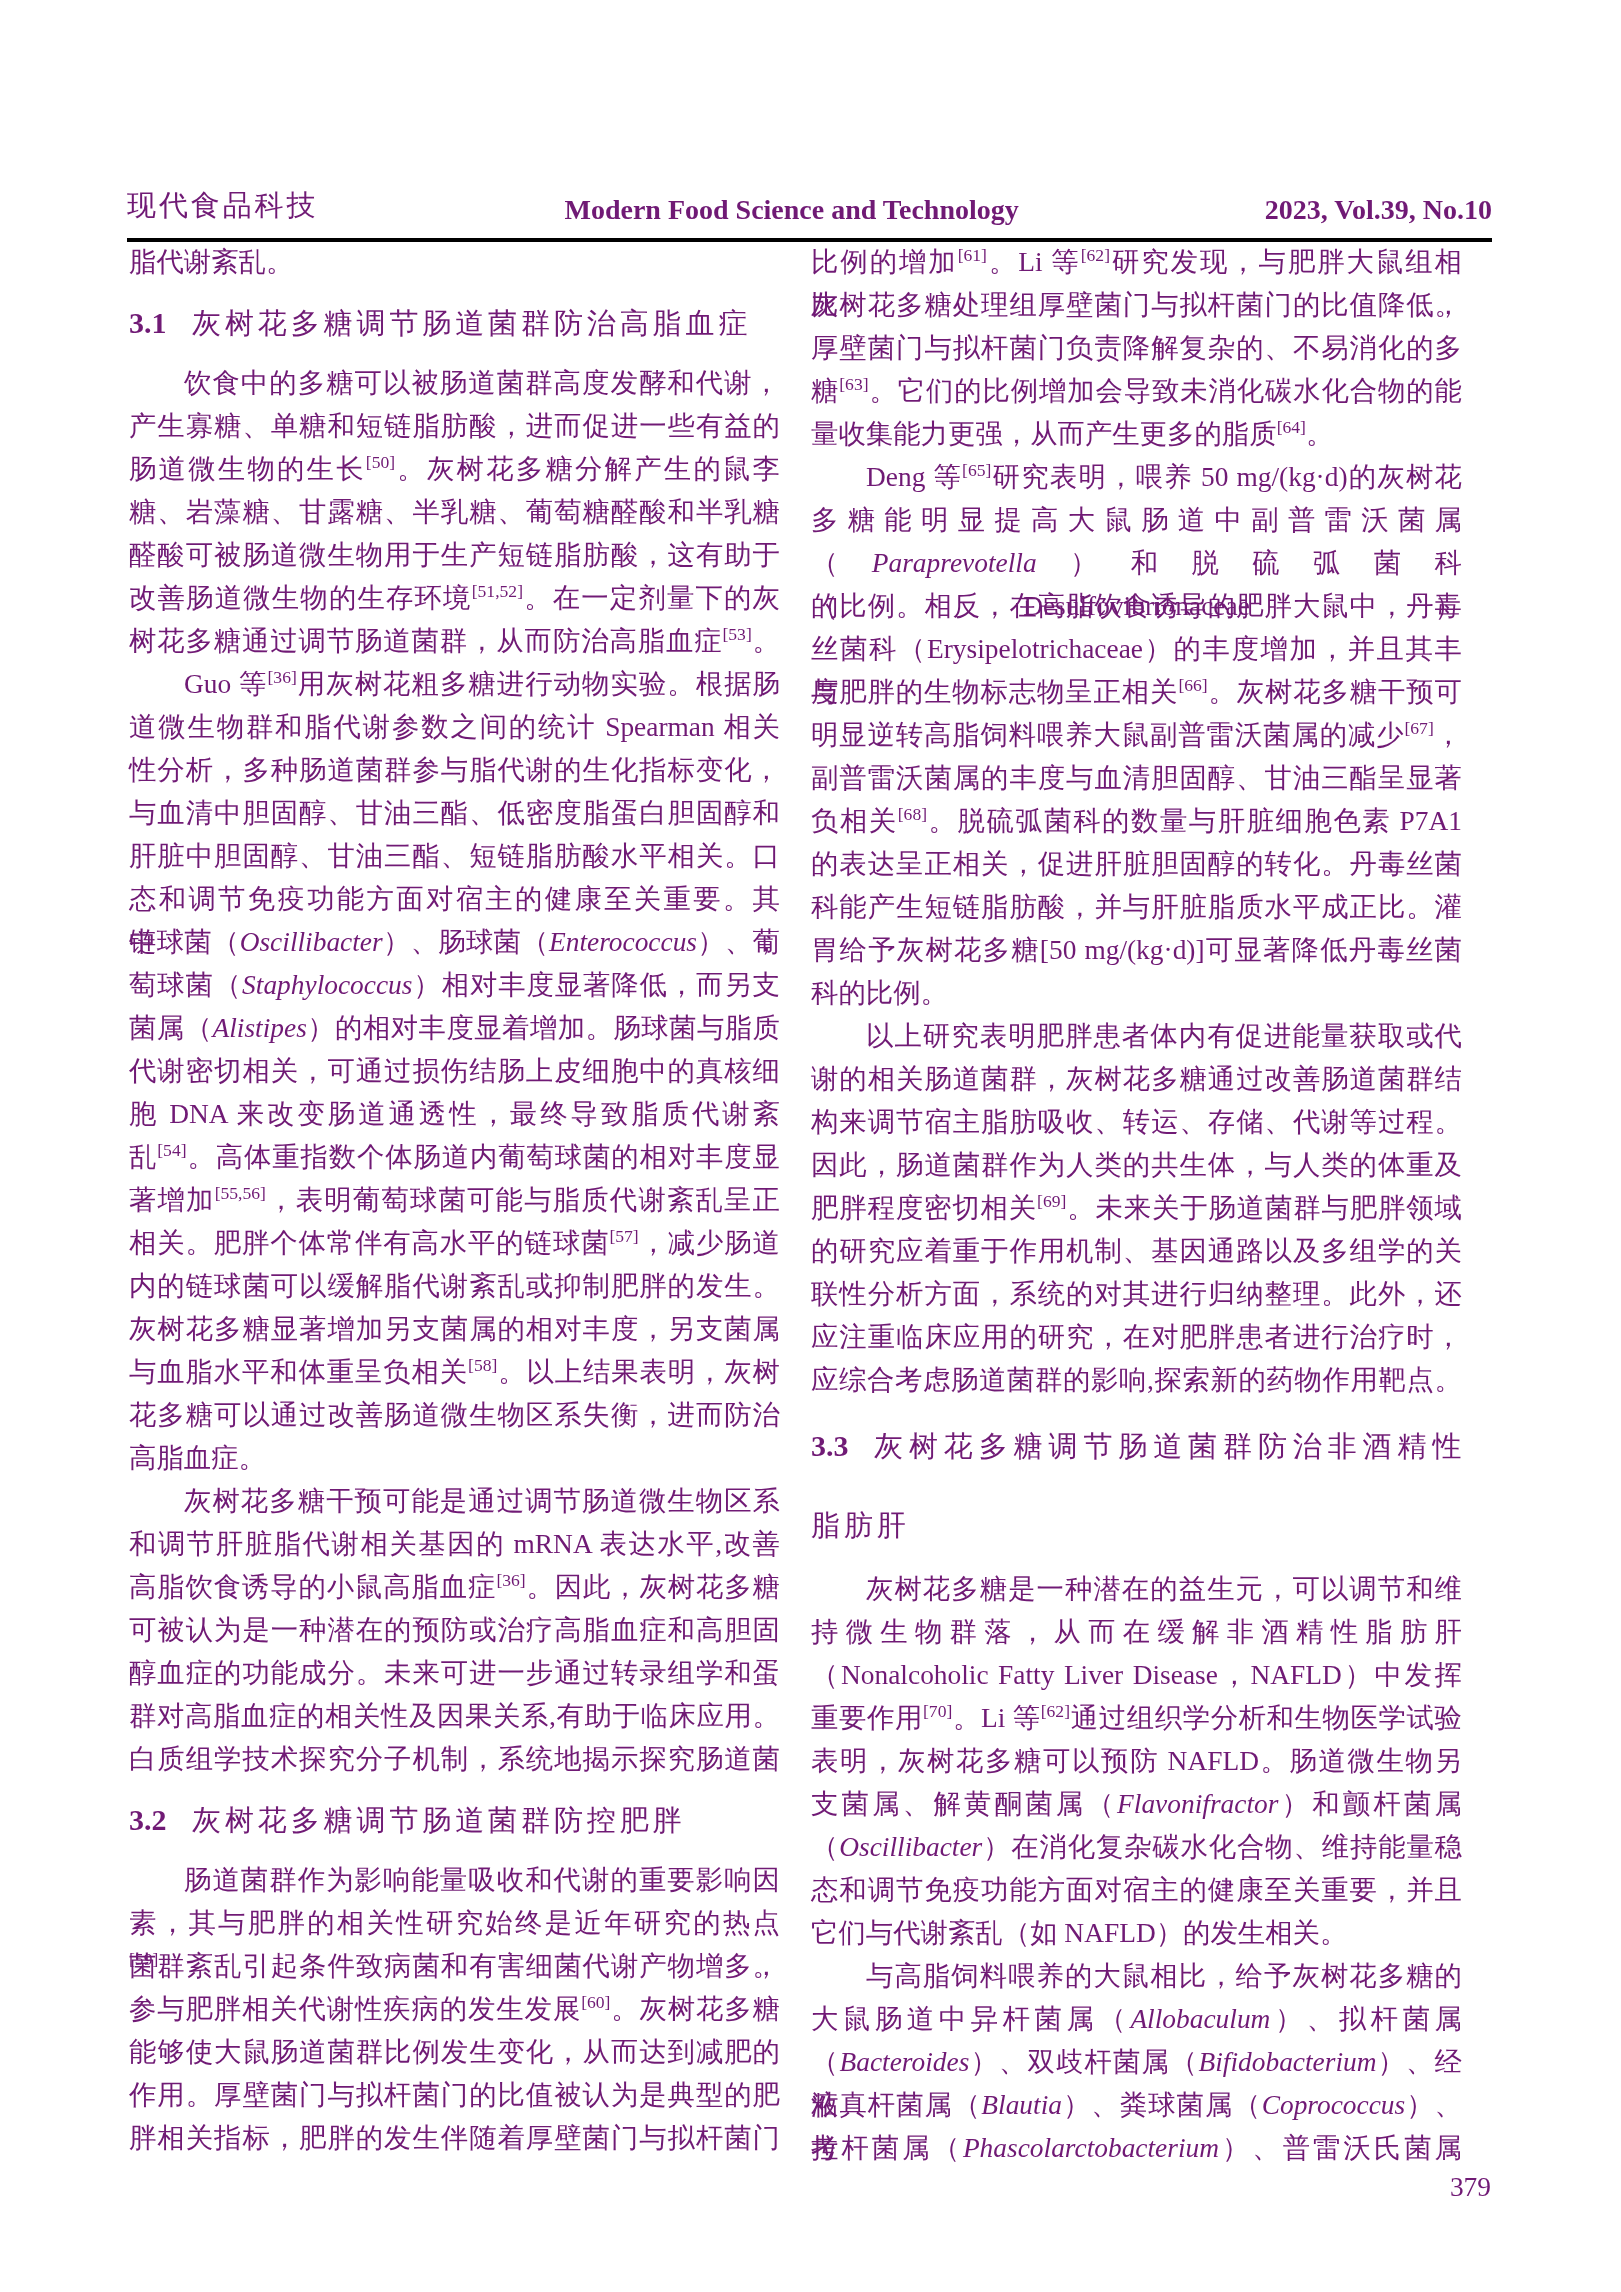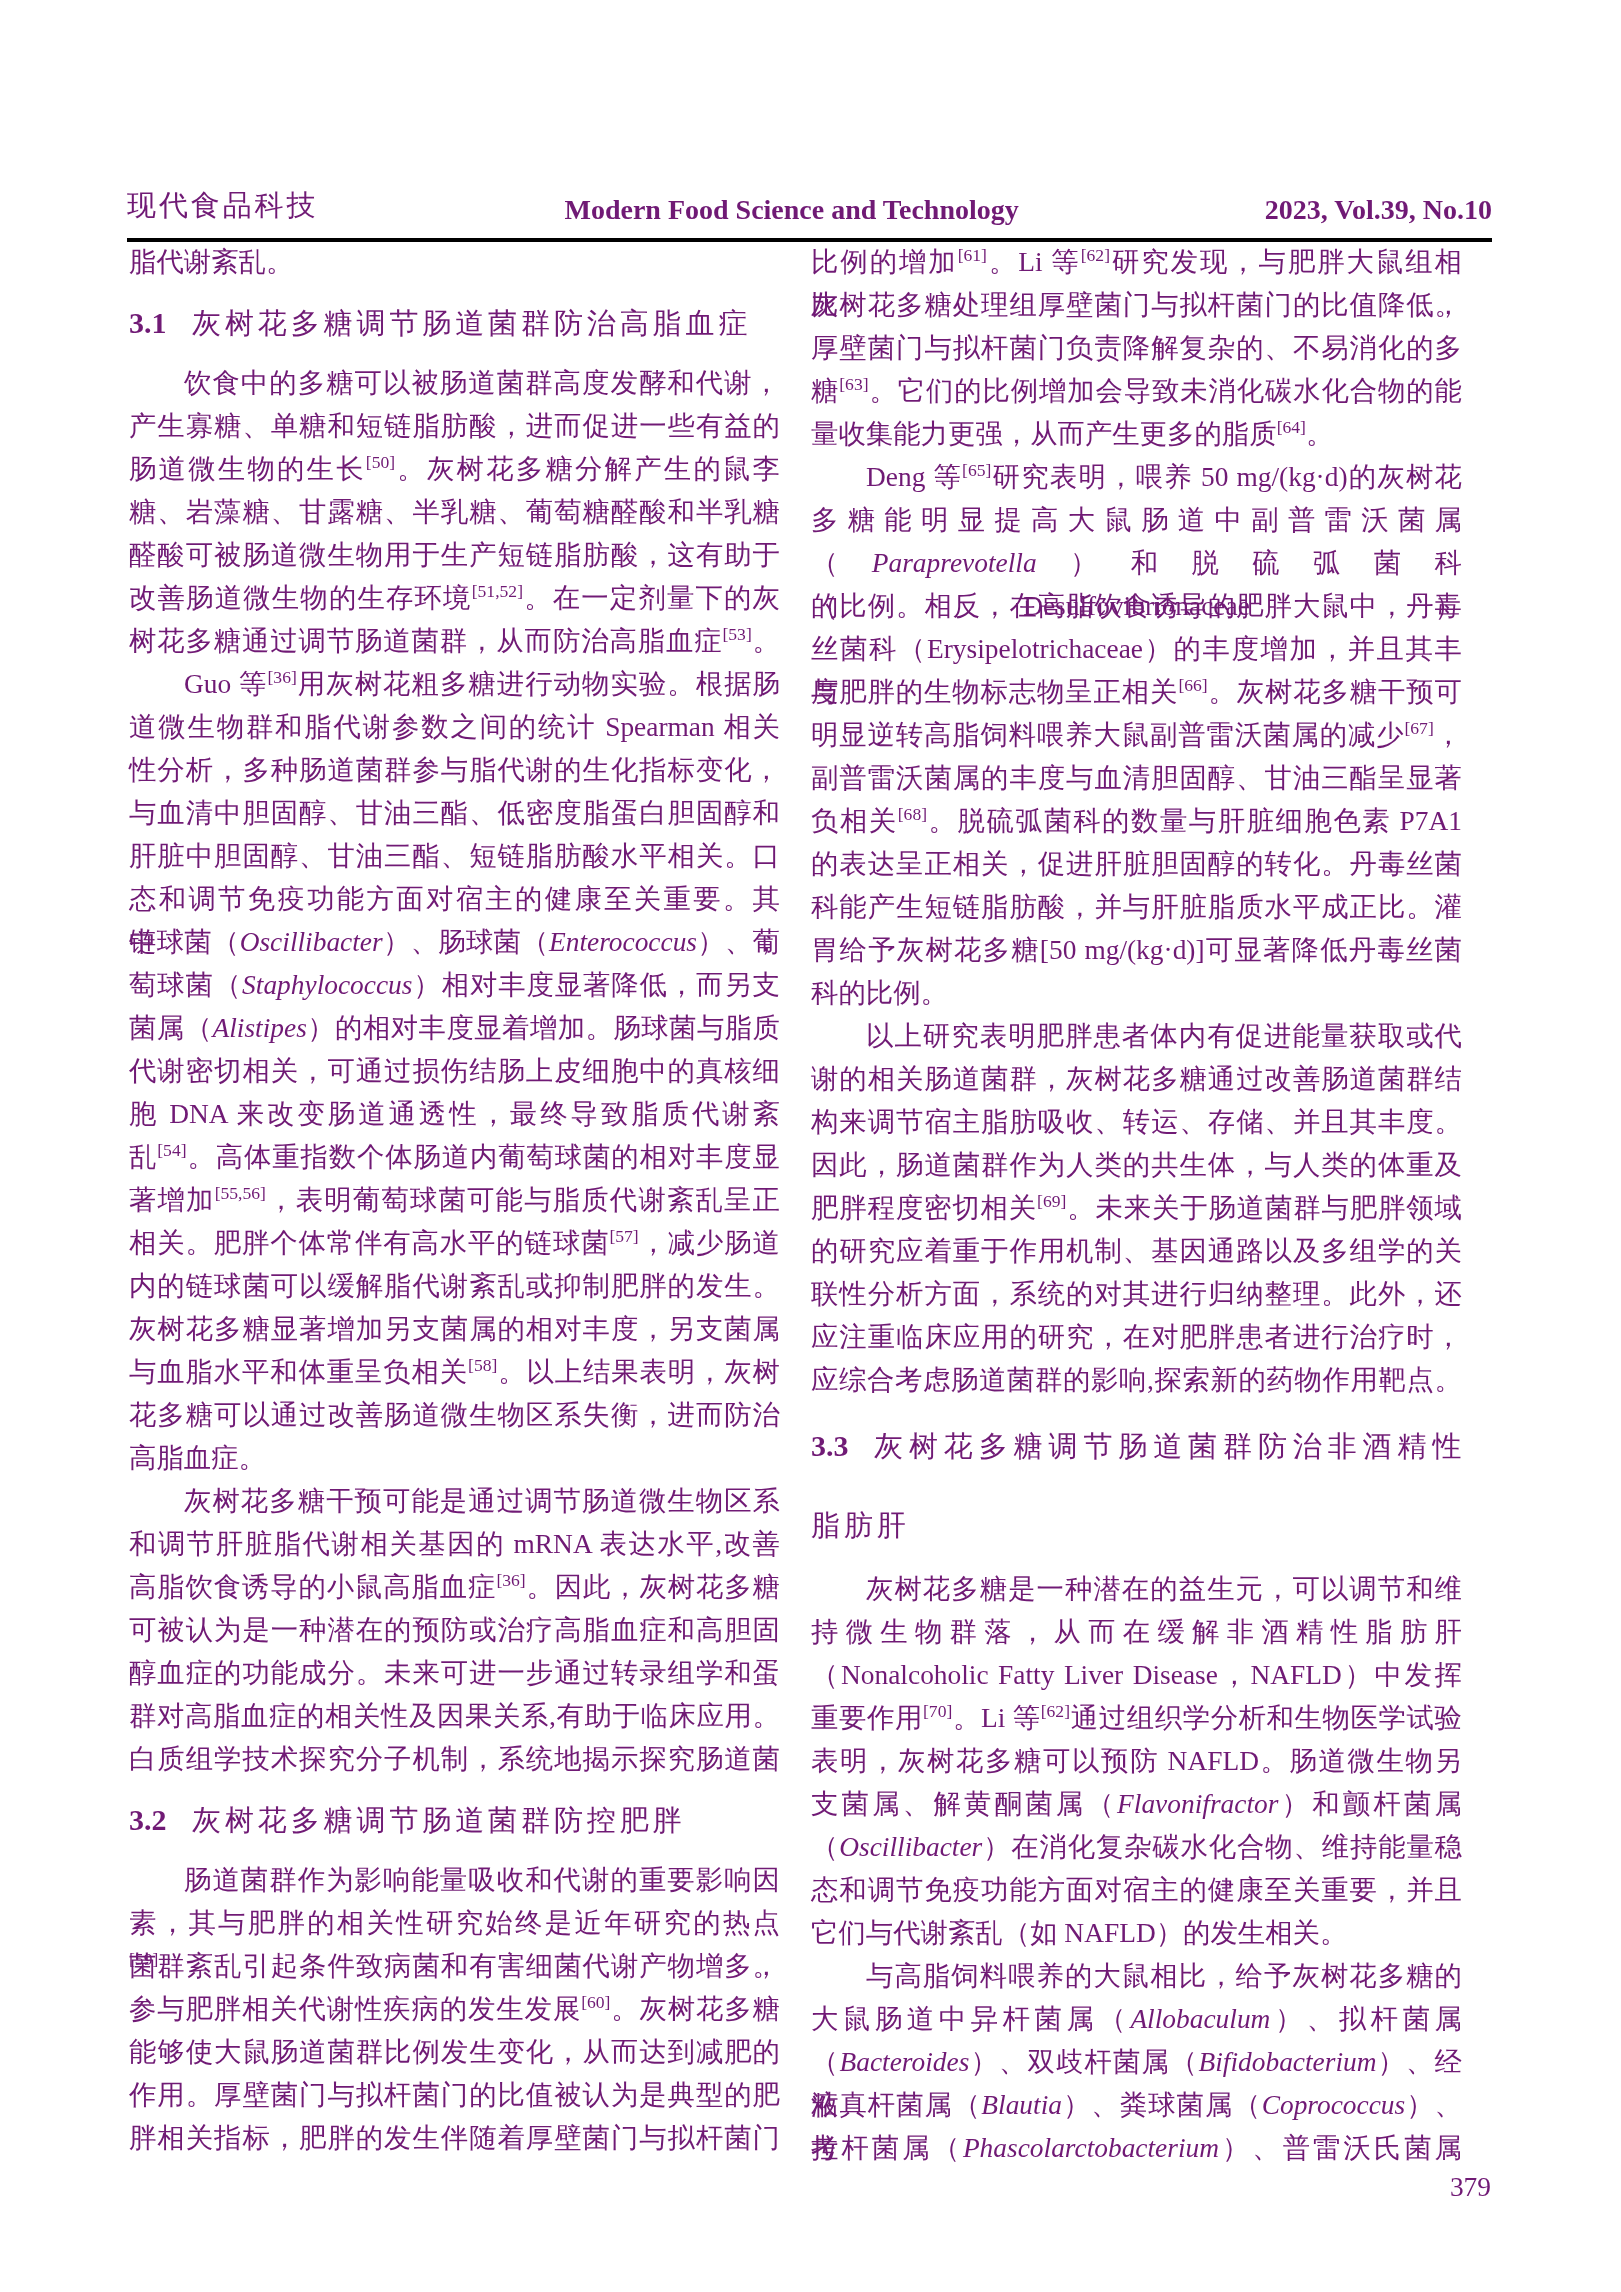--- a/index.html
+++ b/index.html
@@ -133,21 +133,21 @@
         <div class="bline j">与肥胖的生物标志物呈正相关<sup>[66]</sup>。灰树花多糖干预可</div>
         <div class="bline j">明显逆转高脂饲料喂养大鼠副普雷沃菌属的减少<sup>[67]</sup>，</div>
         <div class="bline j">副普雷沃菌属的丰度与血清胆固醇、甘油三酯呈显著</div>
         <div class="bline j">负相关<sup>[68]</sup>。脱硫弧菌科的数量与肝脏细胞色素 P7A1</div>
         <div class="bline j">的表达呈正相关，促进肝脏胆固醇的转化。丹毒丝菌</div>
         <div class="bline j">科能产生短链脂肪酸，并与肝脏脂质水平成正比。灌</div>
         <div class="bline j">胃给予灰树花多糖[50 mg/(kg·d)]可显著降低丹毒丝菌</div>
         <div class="bline">科的比例。</div>
         <div class="bline j ind">以上研究表明肥胖患者体内有促进能量获取或代</div>
         <div class="bline j">谢的相关肠道菌群，灰树花多糖通过改善肠道菌群结</div>
-        <div class="bline j">构来调节宿主脂肪吸收、转运、存储、并且其丰度。</div>
+        <div class="bline j">构来调节宿主脂肪吸收、转运、存储、代谢等过程。</div>
         <div class="bline j">因此，肠道菌群作为人类的共生体，与人类的体重及</div>
         <div class="bline j">肥胖程度密切相关<sup>[69]</sup>。未来关于肠道菌群与肥胖领域</div>
         <div class="bline j">的研究应着重于作用机制、基因通路以及多组学的关</div>
         <div class="bline j">联性分析方面，系统的对其进行归纳整理。此外，还</div>
         <div class="bline j">应注重临床应用的研究，在对肥胖患者进行治疗时，</div>
         <div class="bline j">应综合考虑肠道菌群的影响,探索新的药物作用靶点。</div>
         <div class="h2line1"><span class="hnum">3.3</span><span class="htext">灰树花多糖调节肠道菌群防治非酒精性</span></div>
         <div class="h2line2">脂肪肝</div>
         <div class="bline j ind">灰树花多糖是一种潜在的益生元，可以调节和维</div>
         <div class="bline j">持微生物群落，从而在缓解非酒精性脂肪肝</div>

